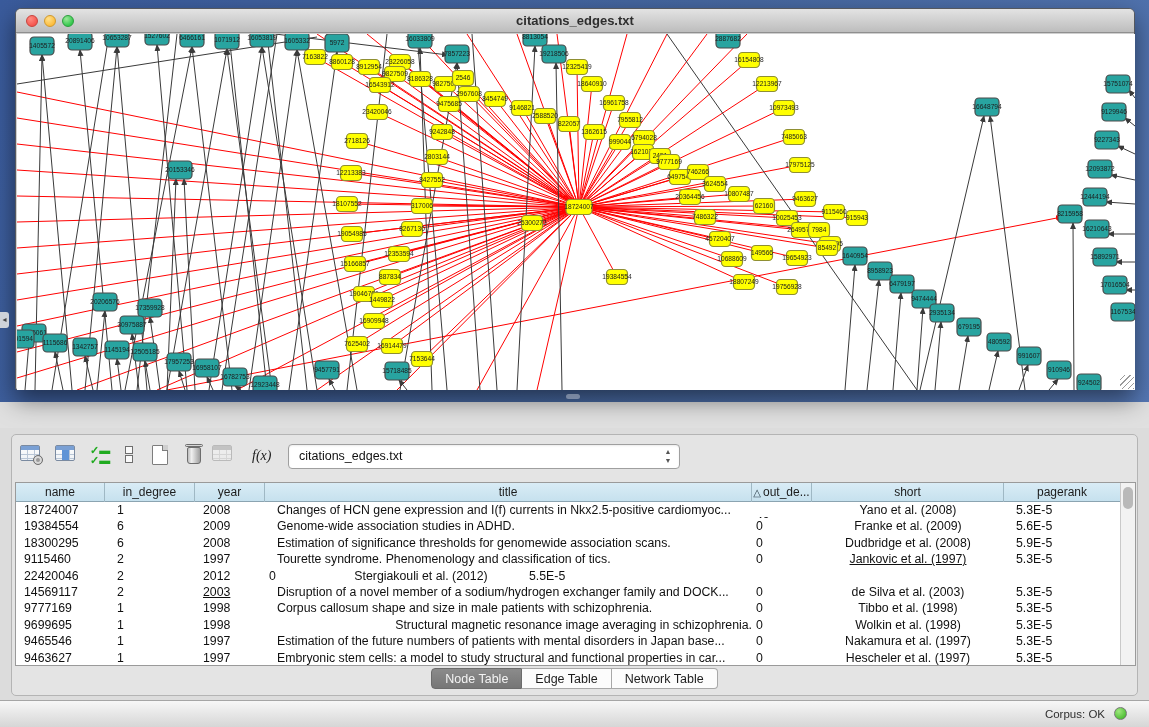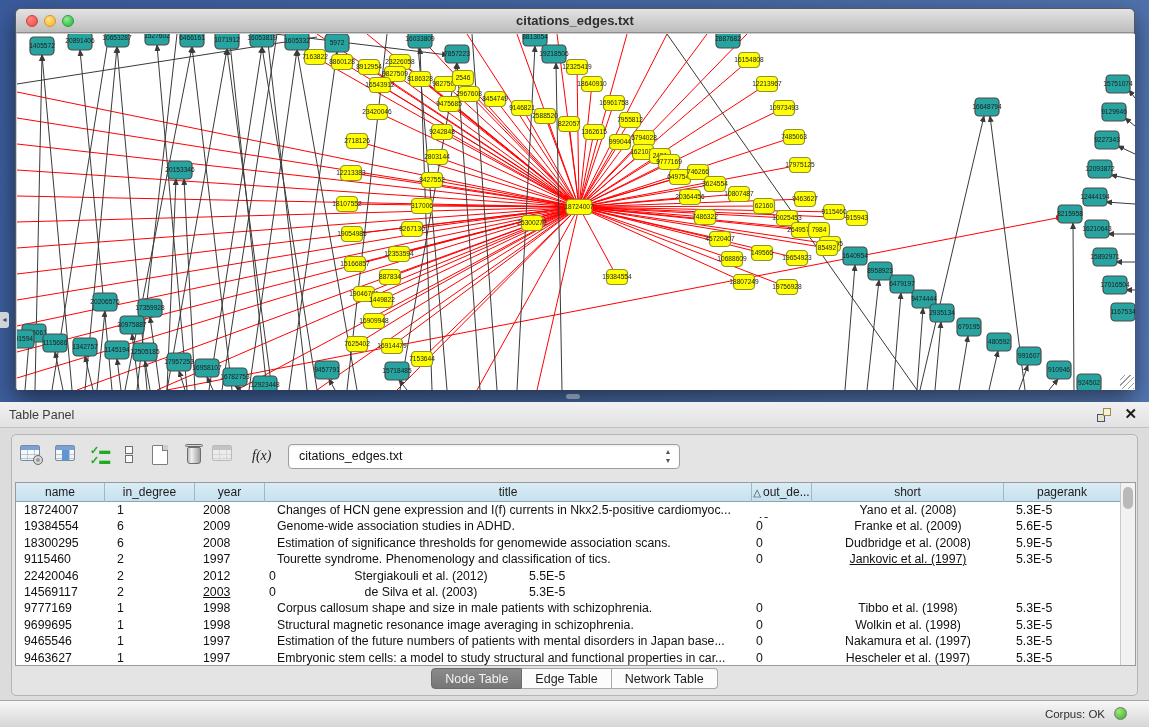--- a/index.html
+++ b/index.html
@@ -788,28 +788,20 @@
               <text x="1072" y="351.3" text-anchor="middle" font-size="6.6" fill="#1c1c1c" font-family="DejaVu Sans, sans-serif">924502</text>
             </g>
           </svg>
         <div class="grip"></div>
       </div>
     </div>
     <div class="collapse-tab">◂</div>
     <div class="splitter-handle"></div>
   </div>
 
-  <div class="panel-header">
-    <span class="ph-title">Table Panel</span>
-    <span class="float-ic">
-        <span class="sq1"></span>
-        <span class="sq2"></span>
-      </span>
-    <span class="close-ic">✕</span>
-  </div>
 
   <div class="panel-body">
     <div class="panel-group">
 
       <div class="toolbar">
         <div class="tbtn" style="left:8px">
           <div class="mini-table">
               <div class="hd"></div>
               <div class="l1"></div>
               <div class="l2"></div>
@@ -918,38 +910,39 @@
               <div class="td" style="width: 90px; text-align: left; padding-left: 12px;">2</div>
               <div class="td" style="width: 70px; text-align: left; padding-left: 8px;">2012</div>
               <div class="td" style="width: 60px; text-align: left; padding-left: 4px;">0</div>
               <div class="td" style="width: 192px; text-align: center; padding-left: 0px;">Stergiakouli et al. (2012)</div>
               <div class="td" style="width: 117px; text-align: left; padding-left: 12px;">5.5E-5</div>
             </div>
             <div class="trow">
               <div class="td" style="width: 89px; text-align: left; padding-left: 8px;">14569117</div>
               <div class="td" style="width: 90px; text-align: left; padding-left: 12px;">2</div>
               <div class="td" style="width: 70px; text-align: left; padding-left: 8px; text-decoration: underline;">2003</div>
+              <div class="td" style="width: 487px; text-align: left; padding-left: 12px;">Disruption of a novel member of a sodium/hydrogen exchanger family and DOCK...</div>
               <div class="td" style="width: 60px; text-align: left; padding-left: 4px;">0</div>
               <div class="td" style="width: 192px; text-align: center; padding-left: 0px;">de Silva et al. (2003)</div>
               <div class="td" style="width: 117px; text-align: left; padding-left: 12px;">5.3E-5</div>
             </div>
             <div class="trow">
               <div class="td" style="width: 89px; text-align: left; padding-left: 8px;">9777169</div>
               <div class="td" style="width: 90px; text-align: left; padding-left: 12px;">1</div>
               <div class="td" style="width: 70px; text-align: left; padding-left: 8px;">1998</div>
               <div class="td" style="width: 487px; text-align: left; padding-left: 12px;">Corpus callosum shape and size in male patients with schizophrenia.</div>
               <div class="td" style="width: 60px; text-align: left; padding-left: 4px;">0</div>
               <div class="td" style="width: 192px; text-align: center; padding-left: 0px;">Tibbo et al. (1998)</div>
               <div class="td" style="width: 117px; text-align: left; padding-left: 12px;">5.3E-5</div>
             </div>
             <div class="trow">
               <div class="td" style="width: 89px; text-align: left; padding-left: 8px;">9699695</div>
               <div class="td" style="width: 90px; text-align: left; padding-left: 12px;">1</div>
               <div class="td" style="width: 70px; text-align: left; padding-left: 8px;">1998</div>
-              <div class="td" style="width: 487px; text-align: left; padding-left: 12px;">Structural magnetic resonance image averaging in schizophrenia.</div>
+              <div class="td" style="width: 487px; text-align: right; padding-left: 12px;">Structural magnetic resonance image averaging in schizophrenia.</div>
               <div class="td" style="width: 60px; text-align: left; padding-left: 4px;">0</div>
               <div class="td" style="width: 192px; text-align: center; padding-left: 0px;">Wolkin et al. (1998)</div>
               <div class="td" style="width: 117px; text-align: left; padding-left: 12px;">5.3E-5</div>
             </div>
             <div class="trow">
               <div class="td" style="width: 89px; text-align: left; padding-left: 8px;">9465546</div>
               <div class="td" style="width: 90px; text-align: left; padding-left: 12px;">1</div>
               <div class="td" style="width: 70px; text-align: left; padding-left: 8px;">1997</div>
               <div class="td" style="width: 487px; text-align: left; padding-left: 12px;">Estimation of the future numbers of patients with mental disorders in Japan base...</div>
               <div class="td" style="width: 60px; text-align: left; padding-left: 4px;">0</div>

